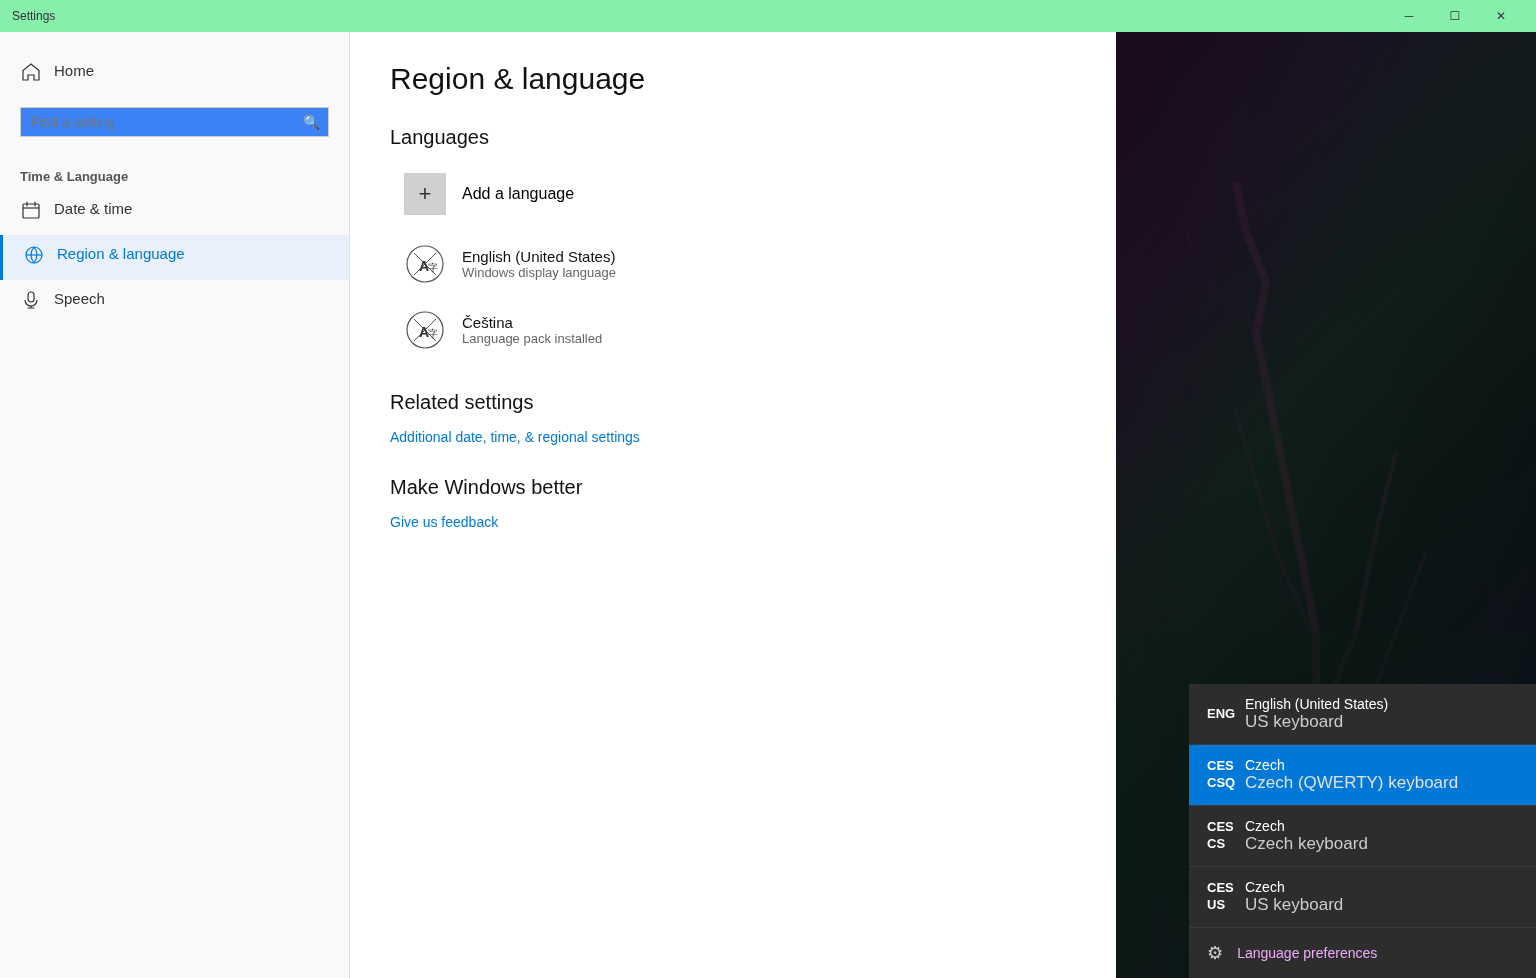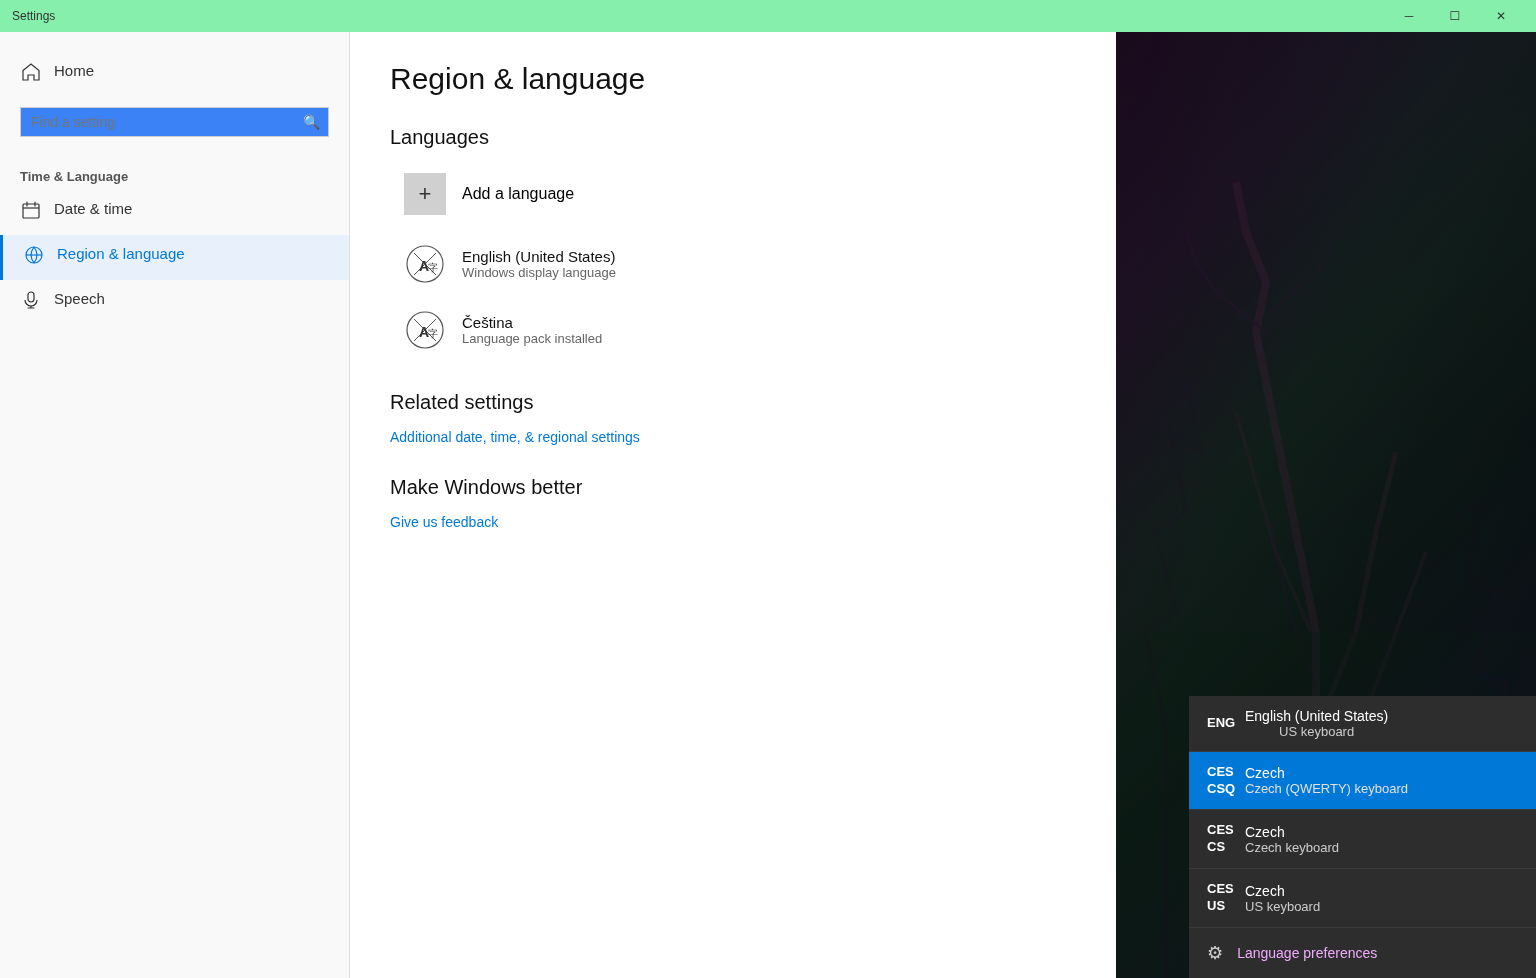--- a/index.html
+++ b/index.html
@@ -232,21 +232,21 @@
     .popup-code {
       font-size: 13px;
       color: #fff;
       font-weight: 600;
       width: 38px;
       line-height: 1.3;
       flex-shrink: 0;
     }
     .popup-info { display: flex; flex-direction: column; }
     .popup-lang { font-size: 14px; color: #fff; }
-    .popup-keyboard { font-size: 13px; color: #ccc; text-align: center; }
+    .popup-keyboard { font-size: 17px; color: #ccc; }
     .popup-item.selected .popup-keyboard { color: #e0e0e0; }
 
     .popup-footer {
       display: flex;
       align-items: center;
       padding: 14px 18px;
       cursor: pointer;
       gap: 14px;
       background: #2d2d2d;
     }

